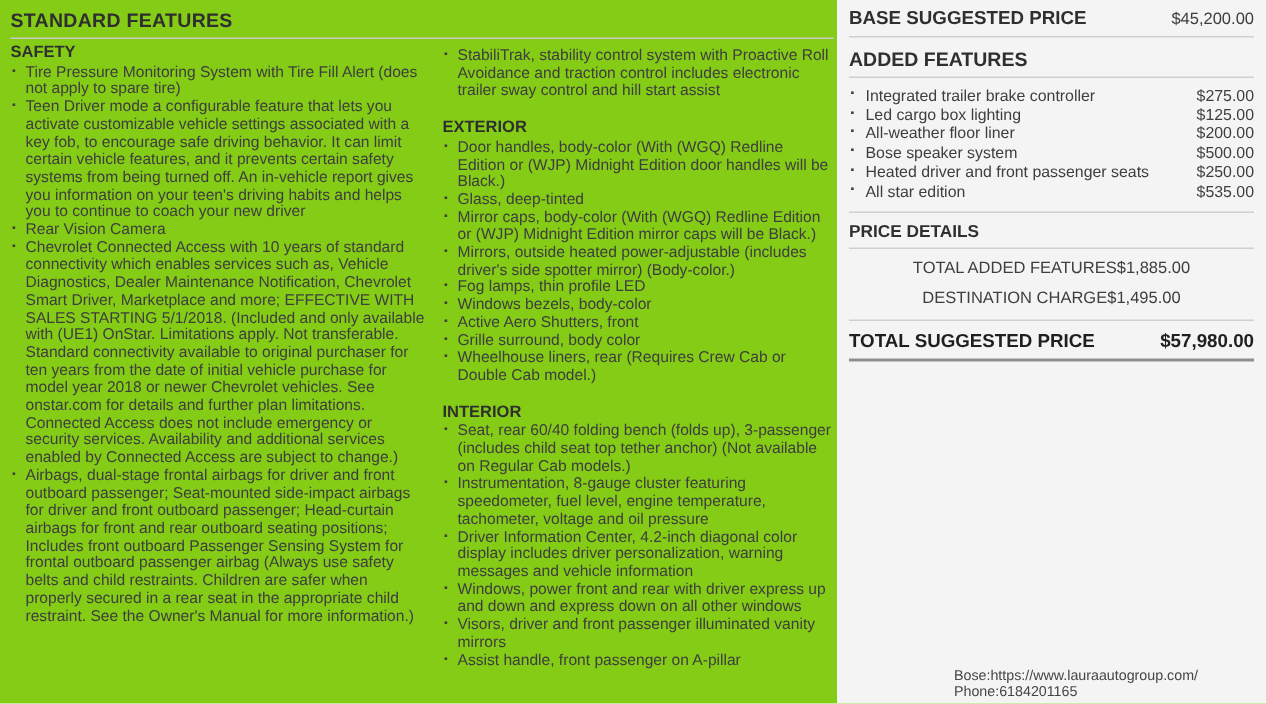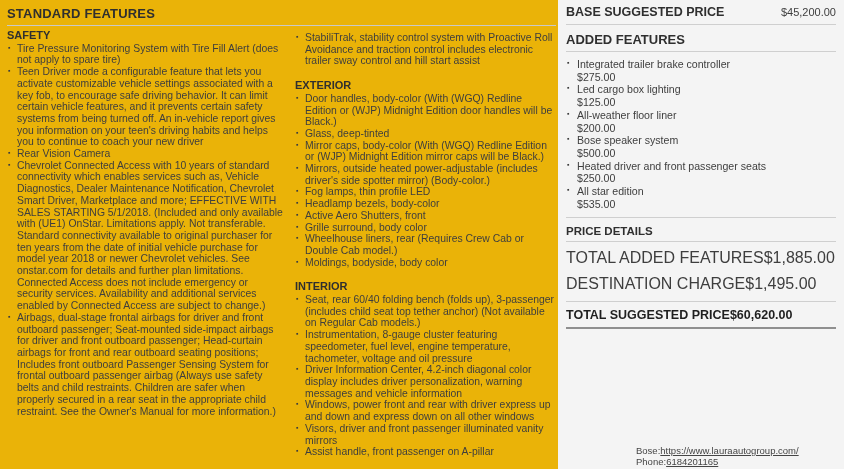--- a/index.html
+++ b/index.html
@@ -1,16 +1,16 @@
 <!DOCTYPE html>
 <html><head>
 <meta charset="utf-8">
 <style>
   html,body{margin:0;padding:0;background:#fff;}
-  .page{width:844px;height:469px;display:flex;overflow:hidden;background:#eab308;
+  .page{width:844px;height:469px;display:flex;overflow:hidden;background:#84cc16;
         font-family:"Liberation Sans",sans-serif;color:#3e3e3e;}
   .left-area{width:558px;box-sizing:border-box;padding:4px 0 0 7px;}
   .doc-title{font-size:13px;font-weight:bold;color:#2f2f2f;letter-spacing:.2px;
              padding:2px 0 4px 0;border-bottom:1px solid #c9c9c9;margin-right:2px;}
   .columns{display:flex;gap:11px;padding-top:4px;}
   .col{font-size:10.4px;line-height:11.7px;}
   .col1{width:277px;}
   .col2{width:260px;padding-top:2px;}
   .sec-heading{font-size:11px;font-weight:bold;color:#2f2f2f;margin:0 0 1px 0;}
   .sec-gap{margin-top:13px;}
@@ -20,30 +20,30 @@
   .price-panel{flex:1;background:#f4f4f4;box-sizing:border-box;position:relative;
                padding:3px 8px 0 8px;}
   .base-row{display:flex;justify-content:space-between;align-items:baseline;
             padding:2px 0 5px;border-bottom:1px solid #cfcfcf;gap:48px;}
   .base-label{font-weight:bold;font-size:12.5px;color:#2f2f2f;}
   .base-value{font-size:11px;color:#3e3e3e;}
   .panel-heading{font-weight:bold;font-size:13px;color:#2f2f2f;
                  padding:7px 0 4px;border-bottom:1px solid #cfcfcf;}
   .features{padding:6px 0 7px;border-bottom:1px solid #cfcfcf;}
   .feat-row{display:flex;justify-content:space-between;position:relative;
-            padding-left:11px;line-height:12.7px;font-size:10.6px;flex-direction:column;}
+            padding-left:11px;line-height:12.7px;font-size:10.6px;}
   .feat-row::before{content:"▪";position:absolute;left:1px;top:-1px;font-size:7px;color:#3e3e3e;}
   .details-heading{font-weight:bold;font-size:11.5px;color:#2f2f2f;
                    padding:7px 0 4px;border-bottom:1px solid #cfcfcf;}
   .detail-rows{padding:3px 0 4px;border-bottom:1px solid #cfcfcf;}
-  .detail-row{display:flex;justify-content:flex-start;font-size:16px;padding:4px 0;}
-  .total-row{display:flex;font-weight:bold;font-size:12.5px;
+  .detail-row{display:flex;justify-content:center;font-size:11px;padding:4px 0;}
+  .total-row{display:flex;justify-content:space-between;font-weight:bold;font-size:12.5px;
              color:#1f1f1f;padding:6px 0 5px;border-bottom:2px solid #8f8f8f;}
   .contact{position:absolute;left:78px;bottom:2px;font-size:9.5px;line-height:11px;color:#454545;}
-  .contact .link{color:#454545;text-decoration:underline;cursor:pointer;}
+  .contact .link{color:#454545;cursor:pointer;}
 </style>
 </head>
 <body>
 
 <div class="page">
 
   <div class="left-area">
     <div class="doc-title">STANDARD FEATURES</div>
     <div class="columns">
 
@@ -62,25 +62,24 @@
         <ul class="feat-list">
           <li>StabiliTrak, stability control system with Proactive Roll Avoidance and traction control includes electronic trailer sway control and hill start assist</li>
         </ul>
         <div class="sec-heading sec-gap">EXTERIOR</div>
         <ul class="feat-list">
           <li>Door handles, body-color (With (WGQ) Redline Edition or (WJP) Midnight Edition door handles will be Black.)</li>
           <li>Glass, deep-tinted</li>
           <li>Mirror caps, body-color (With (WGQ) Redline Edition or (WJP) Midnight Edition mirror caps will be Black.)</li>
           <li>Mirrors, outside heated power-adjustable (includes driver's side spotter mirror) (Body-color.)</li>
           <li>Fog lamps, thin profile LED</li>
-          <li>Headlamp bezels, body-color</li>
+          <li>Windows bezels, body-color</li>
           <li>Active Aero Shutters, front</li>
           <li>Grille surround, body color</li>
           <li>Wheelhouse liners, rear (Requires Crew Cab or Double Cab model.)</li>
-          <li>Moldings, bodyside, body color</li>
         </ul>
         <div class="sec-heading sec-gap">INTERIOR</div>
         <ul class="feat-list">
           <li>Seat, rear 60/40 folding bench (folds up), 3-passenger (includes child seat top tether anchor) (Not available on Regular Cab models.)</li>
           <li>Instrumentation, 8-gauge cluster featuring speedometer, fuel level, engine temperature, tachometer, voltage and oil pressure</li>
           <li>Driver Information Center, 4.2-inch diagonal color display includes driver personalization, warning messages and vehicle information</li>
           <li>Windows, power front and rear with driver express up and down and express down on all other windows</li>
           <li>Visors, driver and front passenger illuminated vanity mirrors</li>
           <li>Assist handle, front passenger on A-pillar</li>
         </ul>
@@ -133,21 +132,21 @@
         <span>$1,885.00</span>
       </div>
       <div class="detail-row">
         <span>DESTINATION CHARGE</span>
         <span>$1,495.00</span>
       </div>
     </div>
 
     <div class="total-row">
       <span>TOTAL SUGGESTED PRICE</span>
-      <span>$60,620.00</span>
+      <span>$57,980.00</span>
     </div>
 
     <div class="contact">
       <div><span>Bose:</span><a class="link">https://www.lauraautogroup.com/</a></div>
       <div><span>Phone:</span><a class="link">6184201165</a></div>
     </div>
 
   </div>
 </div>
 

